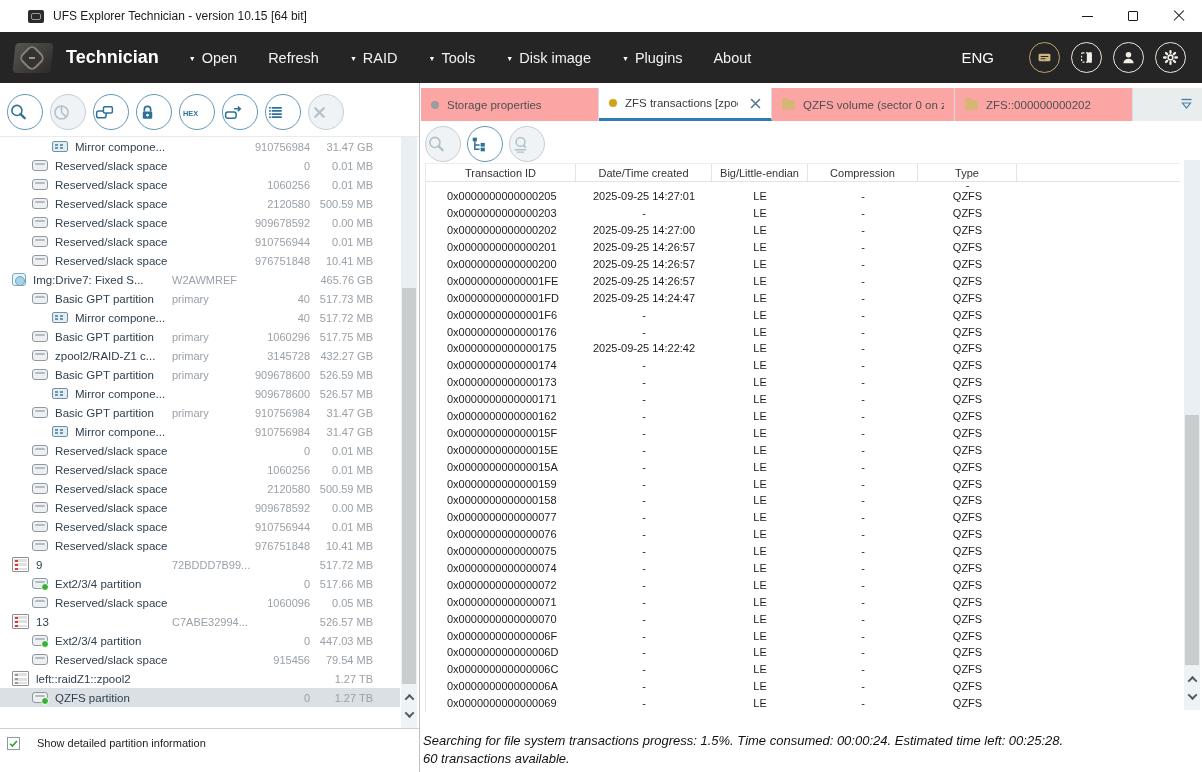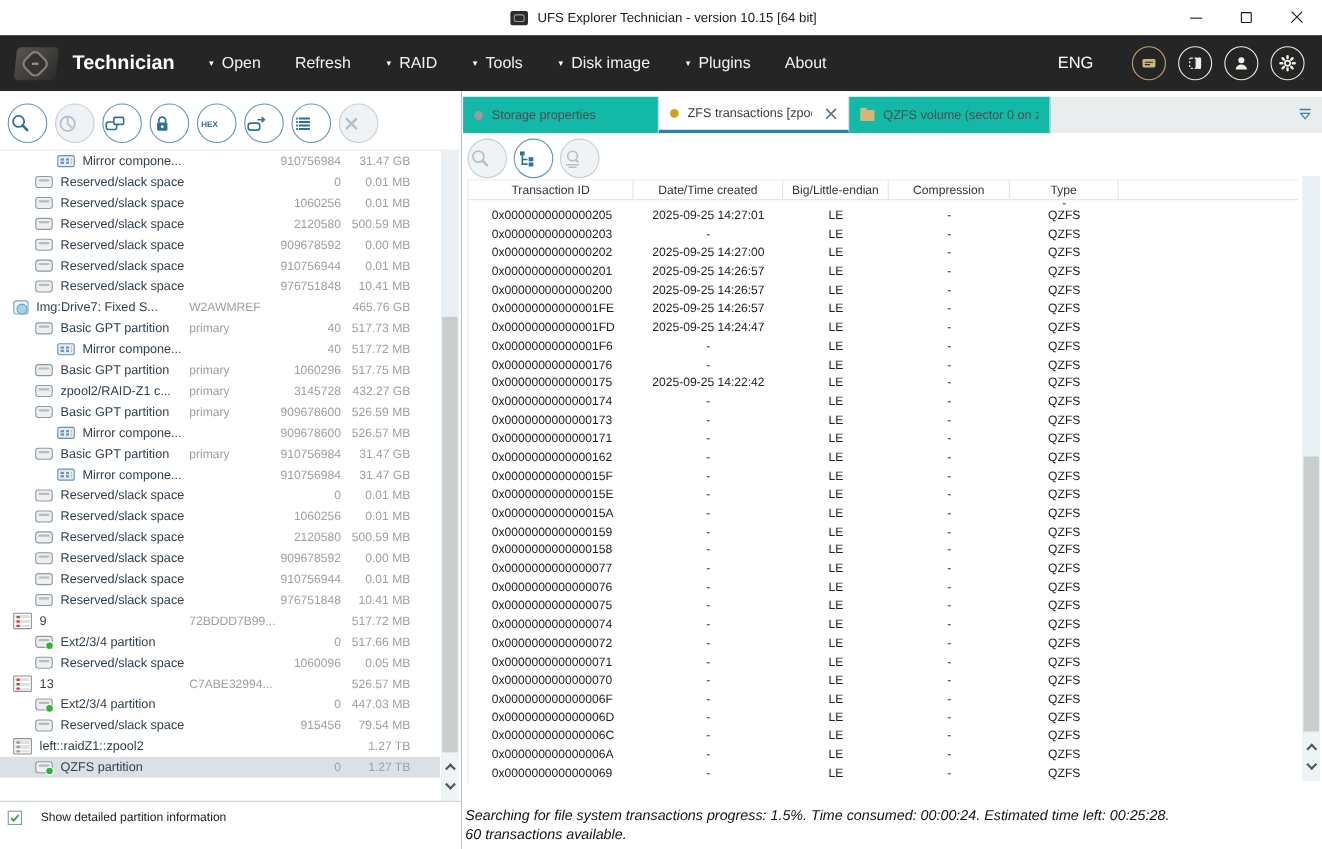--- a/index.html
+++ b/index.html
@@ -1,21 +1,21 @@
 <!DOCTYPE html>
 <html><head>
 <meta charset="utf-8">
 <style>
   html,body{margin:0;padding:0;background:#cfcfcf;}
   *{box-sizing:border-box;}
   .app{width:1202px;height:772px;position:relative;overflow:hidden;background:#fff;
        font-family:"Liberation Sans","DejaVu Sans",sans-serif;box-shadow:inset 0 0 0 1px #b3b3b3;}
 
   
-  .titlebar{height:32px;background:#fff;display:flex;align-items:center;padding-left:4px;position:relative;justify-content:center;}
+  .titlebar{height:32px;background:#fff;display:flex;align-items:center;padding-left:28px;position:relative;}
   .app-icon{width:16px;height:13px;background:#2c2b29;border-radius:2px;position:relative;margin-right:9px;flex:none;}
   .app-icon::before{content:'';position:absolute;inset:3px;border:1px solid #9b9b9b;border-radius:2px;}
   .title{font-size:12px;color:#1a1a1a;}
   .win-controls{position:absolute;right:0;top:0;height:100%;display:flex;}
   .wc{width:46px;height:100%;display:flex;align-items:center;justify-content:center;}
   .wc-min{width:11px;height:1px;background:#1a1a1a;}
   .wc-max{width:10px;height:10px;border:1px solid #1a1a1a;border-radius:1px;}
   .wc-close{position:relative;width:12px;height:12px;}
   .wc-close::before,.wc-close::after{content:'';position:absolute;left:-1px;top:5px;width:14px;height:1.4px;background:#1a1a1a;}
   .wc-close::before{transform:rotate(45deg);}
@@ -86,21 +86,21 @@
 
   .tree-footer{position:absolute;left:0;right:0;bottom:0;height:44px;border-top:1px solid #cdd2d5;background:#fff;padding:5px 0 0 7px;z-index:3;}
   .chk-row{display:flex;align-items:center;gap:17px;height:18px;font-size:11px;color:#222;cursor:default;}
   .chk{width:13px;height:13px;border:1px solid #8a9aa5;background:#fff;display:flex;align-items:center;justify-content:center;flex:none;}
   .chk svg{width:11px;height:11px;display:block;}
 
   
   .right-panel{position:absolute;left:421px;top:0;width:781px;height:689px;background:#fff;}
   .tabbar{position:absolute;left:0;right:0;top:5px;height:33px;background:#e9edee;display:flex;}
   .tabs{display:flex;height:100%;}
-  .tab{display:flex;align-items:center;gap:8px;padding:0 10px;border-right:1px solid #d8dde0;background:#14b8a6;color:#4e4e4e;font-size:11.5px;position:relative;white-space:nowrap;overflow:hidden;flex:none;}
+  .tab{display:flex;align-items:center;gap:8px;padding:0 10px;border-right:1px solid #d8dde0;background:#fca5a5;color:#4e4e4e;font-size:11.5px;position:relative;white-space:nowrap;overflow:hidden;flex:none;}
   .tabs .tab:nth-child(1){width:178px;}
   .tabs .tab:nth-child(2){width:173px;}
   .tabs .tab:nth-child(3){width:183px;}
   .tabs .tab:nth-child(4){width:178px;}
   .tab.active{background:#fff;border-bottom:3px solid #2e7cb5;color:#3a3a3a;}
   .tabic{flex:none;}
   .tabic.dot-gray{width:8px;height:8px;border-radius:50%;background:#9c9c9c;}
   .tabic.dot-gold{width:8px;height:8px;border-radius:50%;background:#d2a415;}
   .tabic.folder{width:13px;height:10px;background:#d7b577;border-radius:1px;position:relative;}
   .tabic.folder::before{content:'';position:absolute;top:-2px;left:0;width:6px;height:2px;background:#d7b577;border-radius:1px 1px 0 0;}
@@ -527,20 +527,24 @@
               <span class="tab-close">
                 <svg viewBox="0 0 11 11">
                   <path d="M1.5 1.5 L9.5 9.5 M9.5 1.5 L1.5 9.5" stroke="currentColor" stroke-width="1.6" stroke-linecap="round"></path>
                 </svg>
               </span>
             </div>
             <div class="tab">
               <span class="tabic folder"></span>
               <span class="tab-label">QZFS volume (sector 0 on z...</span>
             </div>
+            <div class="tab">
+              <span class="tabic folder"></span>
+              <span class="tab-label">ZFS::000000000202</span>
+            </div>
           </div>
         <span class="tablist">
           <svg viewBox="0 0 15 14">
               <path d="M2.5 2.5 h10" stroke="currentColor" stroke-width="1.4" fill="none"></path>
               <path d="M3.5 6 h8 l-4 5 Z" fill="none" stroke="currentColor" stroke-width="1.2"></path>
             </svg>
         </span>
       </div>
       <div class="right-toolbar" id="right-toolbar">
           <div class="tool disabled">

